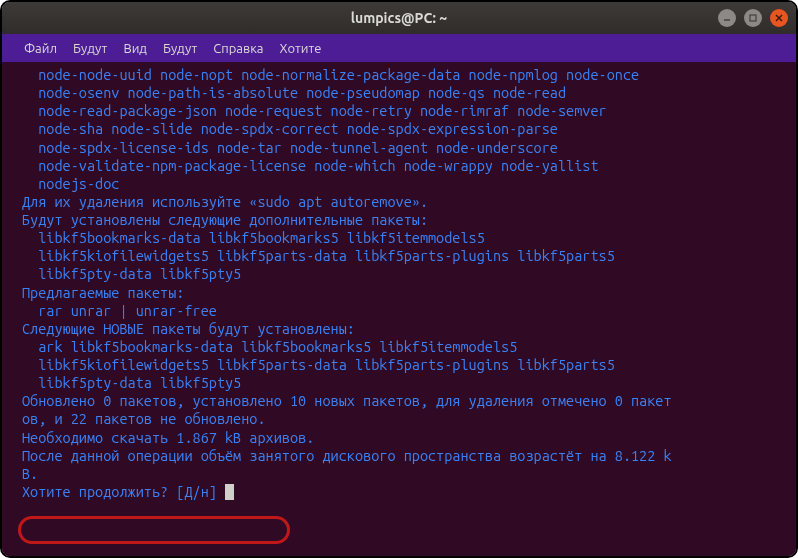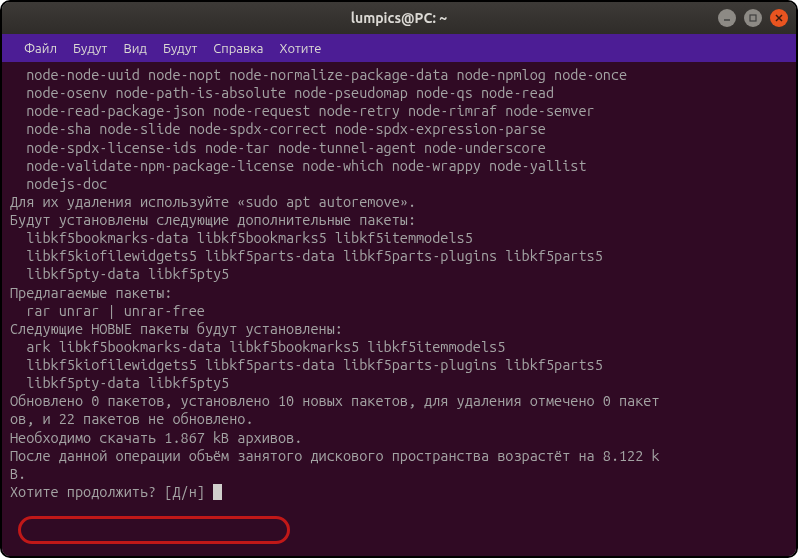--- a/index.html
+++ b/index.html
@@ -67,22 +67,22 @@
       font-family: Ubuntu, sans-serif;
     }
     .menu-item {
       color: #dcdad5;
       font-size: 13px;
       cursor: pointer;
     }
     .terminal-body {
       flex: 1;
       background: #300a24;
-      padding: 4px 8px;
-      color: #a3a3a3;
+      padding: 4px 20px;
+      color: #3b82f6;
       font-size: 14.5px;
       line-height: 1.25;
       white-space: pre;
       overflow: hidden;
       font-family: "Ubuntu Mono", "DejaVu Sans Mono", monospace;
     }
     .prompt-highlight {
       position: absolute;
       border: 3px solid #c01818;
       border-radius: 18px;

